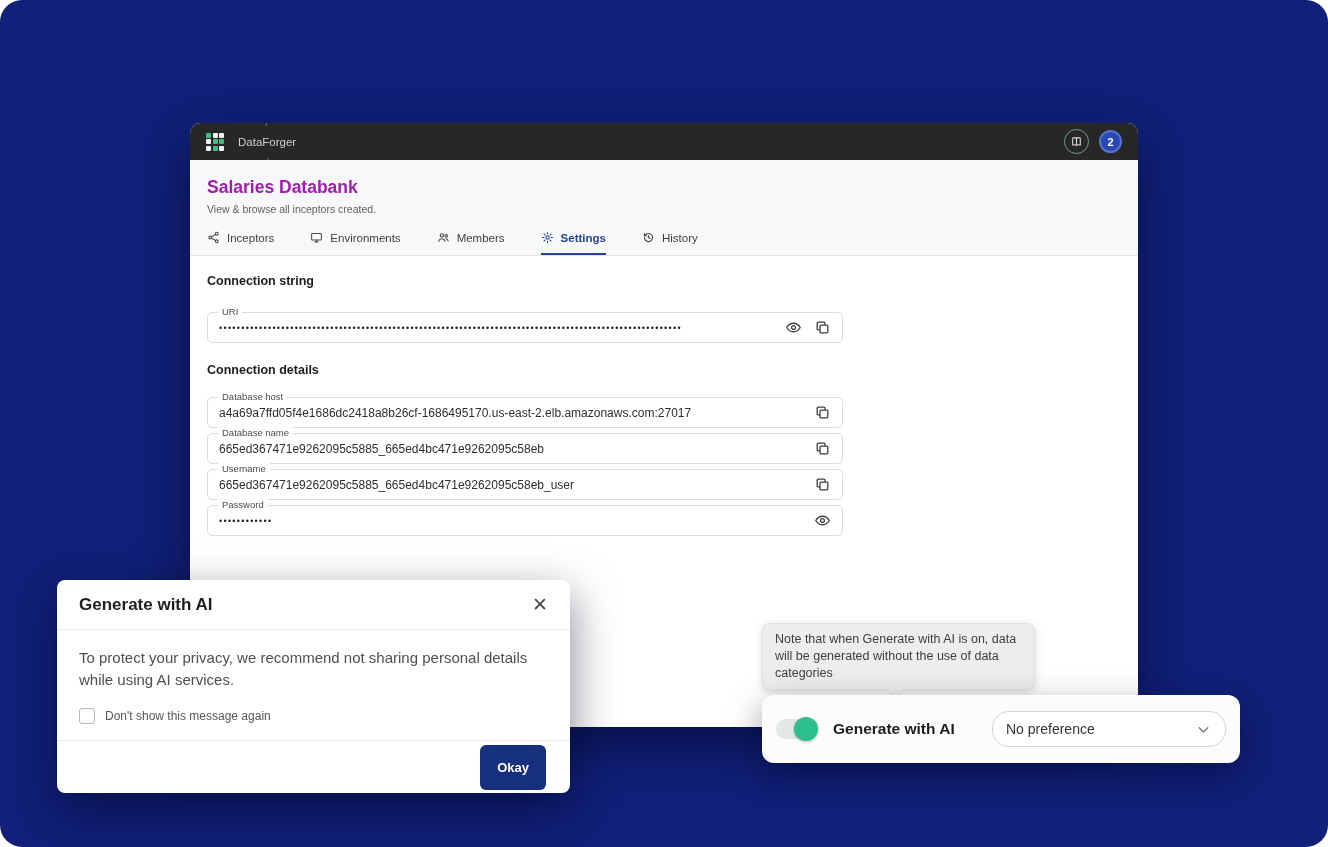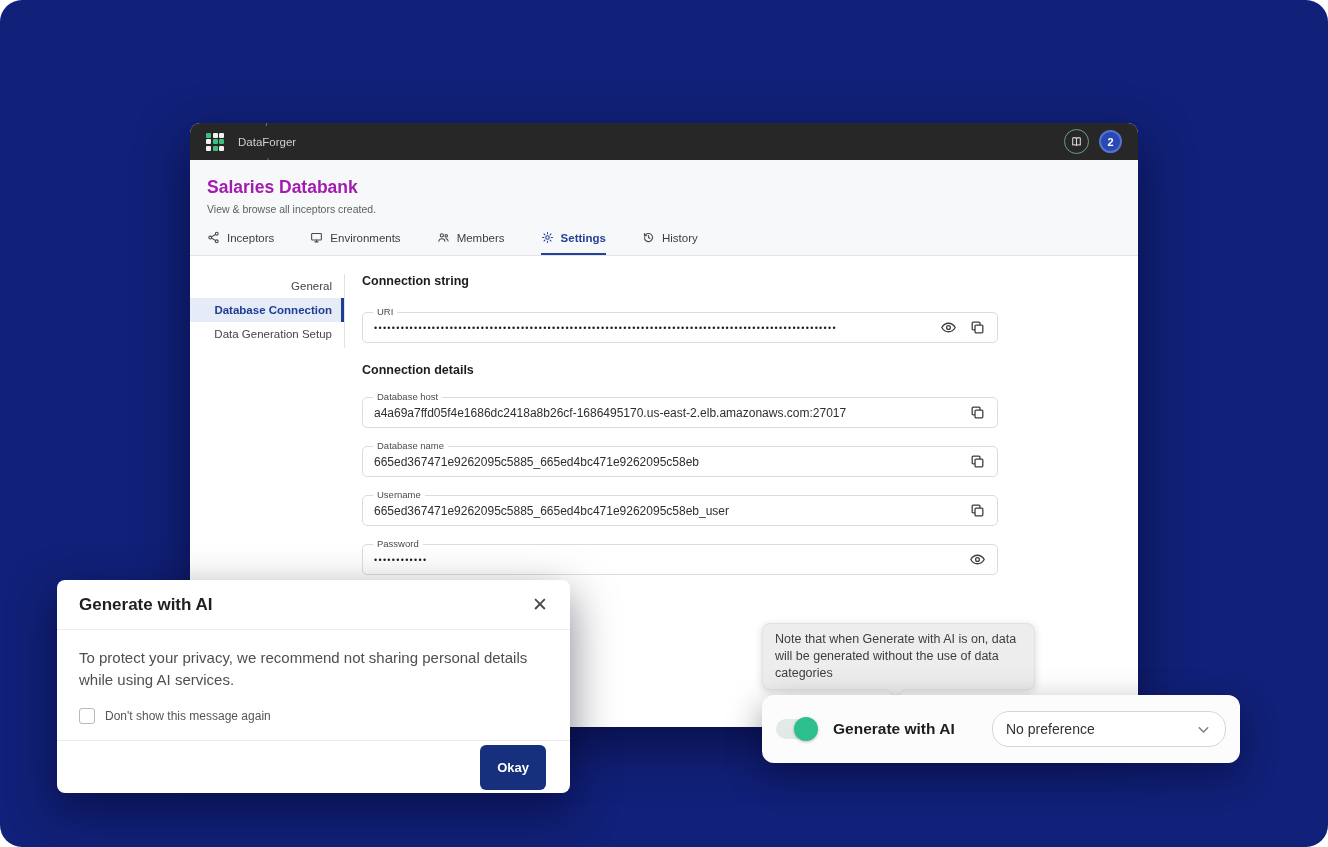--- a/index.html
+++ b/index.html
@@ -37,21 +37,21 @@
   .nav-item.active { background:#e6ebf8; color:#1d3c94; font-weight:bold; box-shadow:inset -3px 0 0 #1d3c94; }
 
   .form-col { margin-left:17px; width:636px; }
   .section-heading { font-size:12.5px; font-weight:bold; color:#1c1c1c; }
   .field { position:relative; height:31px; border:1px solid #dcdcdc; border-radius:5px; background:#fff;
            display:flex; align-items:center; padding:0 11px; }
   .flabel { position:absolute; top:-7px; left:10px; background:#fff; padding:0 4px; font-size:9.5px; color:#4c4c4c; }
   .fvalue { flex:1; font-size:12px; color:#2e2e2e; white-space:nowrap; overflow:hidden; }
   .fvalue.masked { font-size:9px; letter-spacing:1.3px; color:#1f1f1f; }
   .ficon { width:17px; height:17px; margin-left:12px; color:#3d3d3d; cursor:pointer; flex:0 0 auto; }
-  .mt18{margin-top:24px;} .mt19{margin-top:18px;} .mt20{margin-top:20px;}
+  .mt18{margin-top:24px;} .mt19{margin-top:5px;} .mt20{margin-top:20px;}
 
   
   .modal { position:absolute; left:57px; top:580px; width:513px; height:213px; background:#fff; border-radius:8px;
            box-shadow:0 16px 45px rgba(0,0,30,.5); display:flex; flex-direction:column; }
   .m-header { height:50px; display:flex; align-items:center; padding:0 22px; border-bottom:1px solid #ebebeb; flex:0 0 auto; }
   .m-title { font-size:17px; font-weight:600; color:#1f1f1f; }
   .m-close { margin-left:auto; font-size:19px; color:#4a4a4a; cursor:pointer; line-height:1; }
   .m-body { flex:1; padding:17px 22px 0 22px; }
   .m-text { font-size:15px; color:#4f4f4f; line-height:1.45; }
   .check-row { display:flex; align-items:center; gap:10px; margin-top:17px; cursor:pointer; }
@@ -158,25 +158,20 @@
             <path d="M4.5 12a7.5 7.5 0 1 0 2.2-5.3L4.5 8.9"></path>
               <path d="M4.5 4.5v4.4h4.4"></path>
               <path d="M12 8.5V12l2.6 1.8"></path>
           </svg>
           <span>History</span>
         </div>
       </div>
     </div>
 
     <div class="win-content">
-      <div class="settings-nav">
-        <div class="nav-item">General</div>
-        <div class="nav-item active">Database Connection</div>
-        <div class="nav-item">Data Generation Setup</div>
-      </div>
 
       <div class="form-col">
         <div class="section-heading">Connection string</div>
 
         <div class="field mt18">
           <span class="flabel">URI</span>
           <span class="fvalue masked">••••••••••••••••••••••••••••••••••••••••••••••••••••••••••••••••••••••••••••••••••••••••••••••••••••••••</span>
           <svg class="ficon icon" viewBox="0 0 24 24" fill="none" stroke="currentColor" stroke-width="1.8" stroke-linecap="round">
             <path d="M2.5 12s3.5-6 9.5-6 9.5 6 9.5 6-3.5 6-9.5 6-9.5-6-9.5-6z"></path>
               <circle cx="12" cy="12" r="2.7"></circle>

